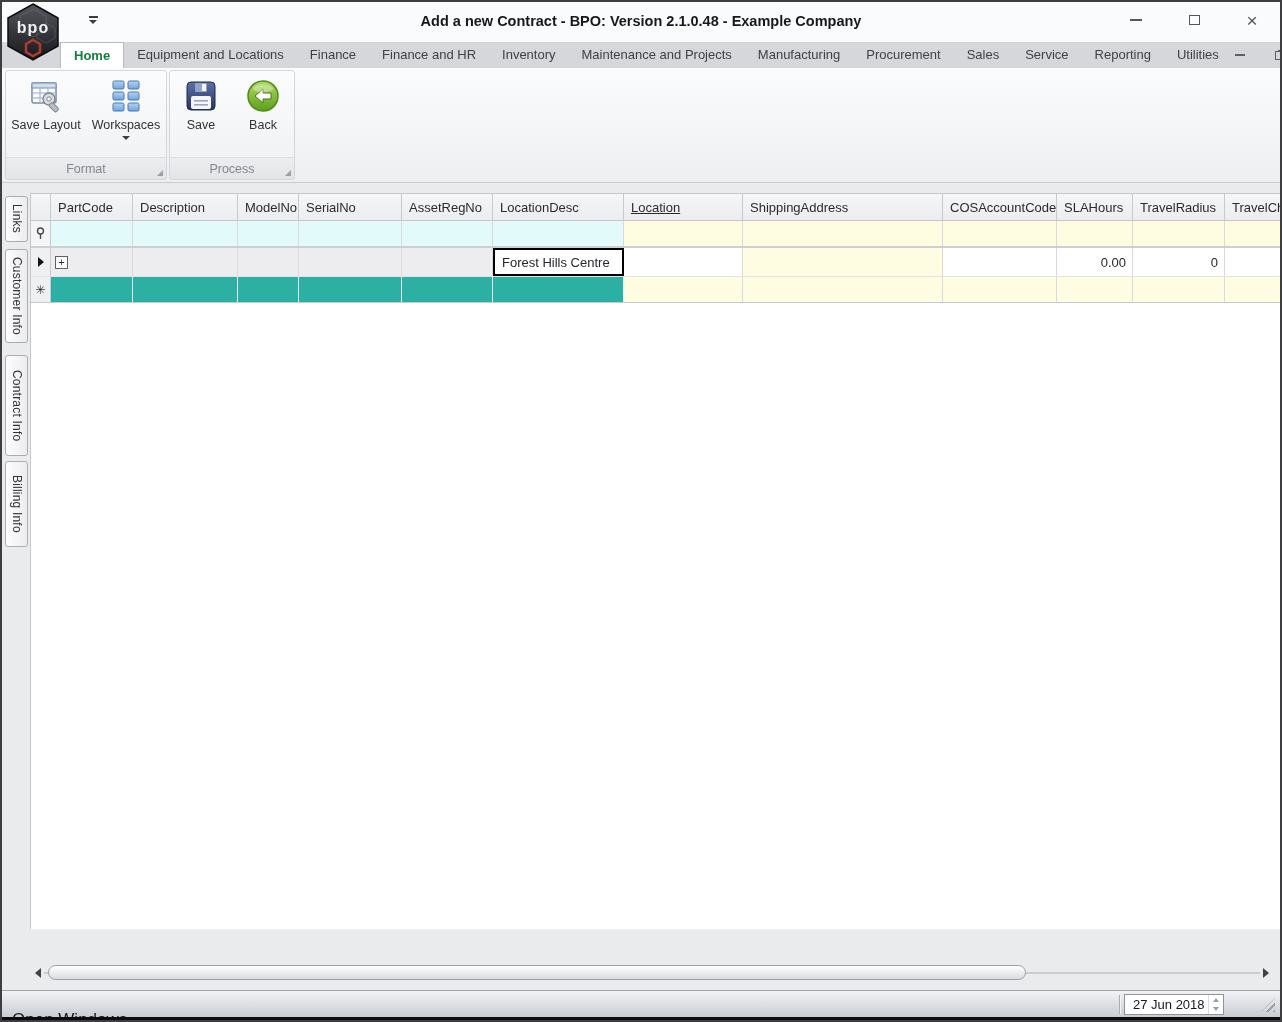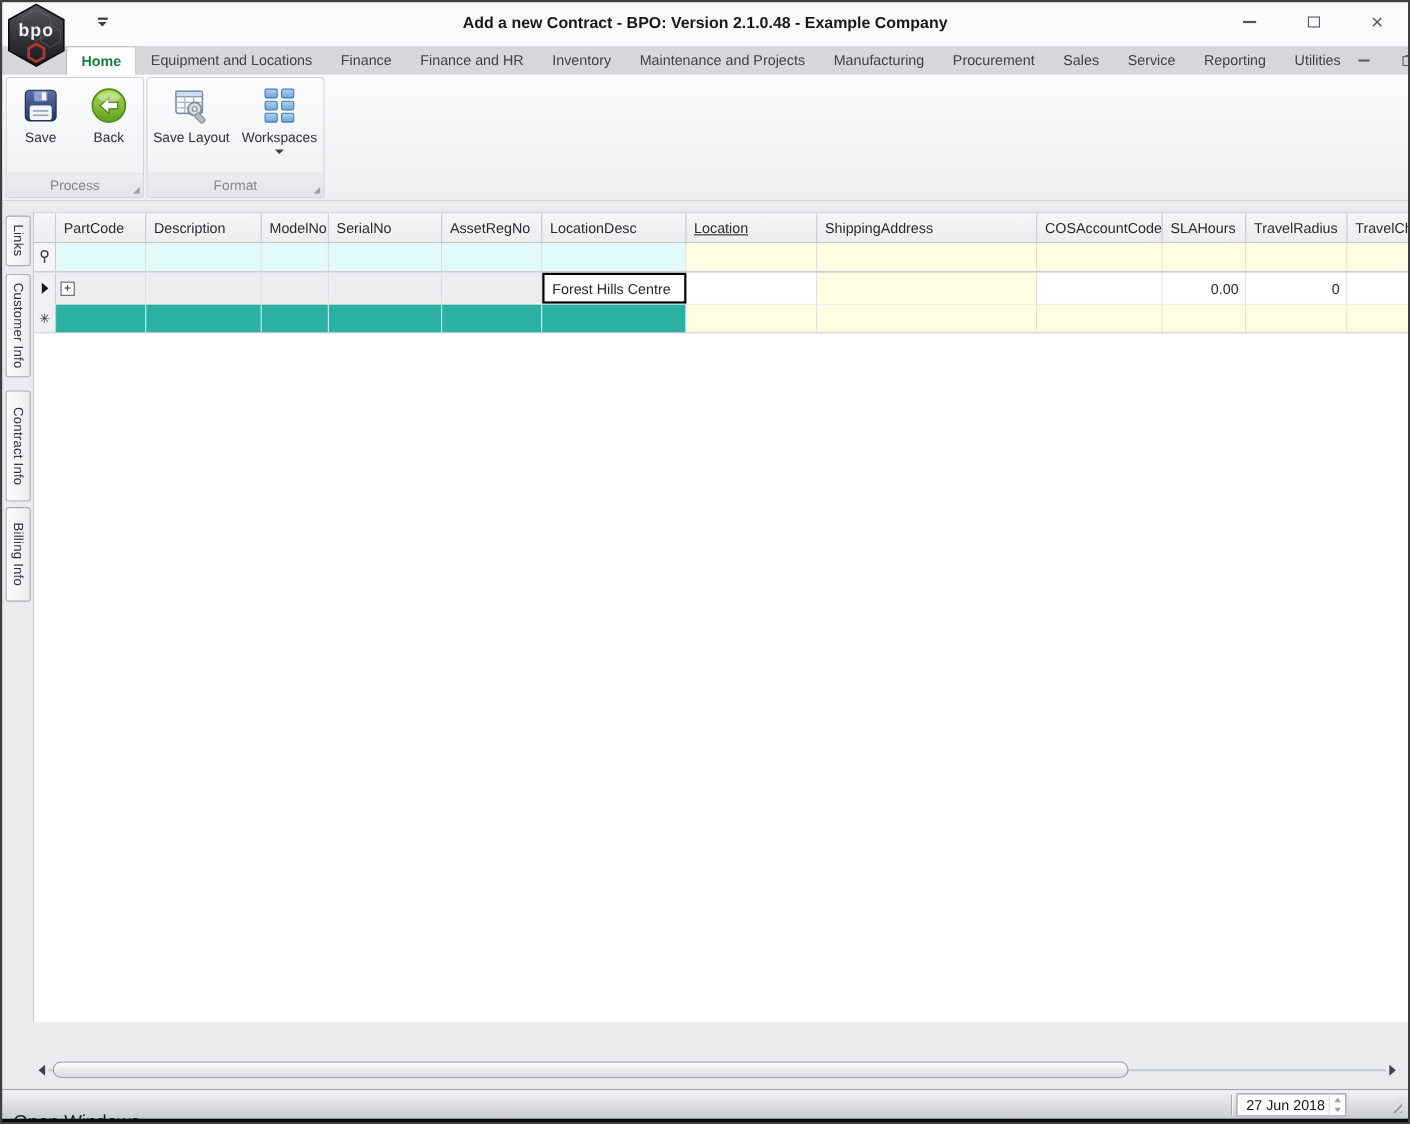--- a/index.html
+++ b/index.html
@@ -171,63 +171,20 @@
       <div class="cc">
           <div class="cc-restore"></div>
         </div>
 
     </div>
   </div>
 
   <div class="ribbon" id="ribbon-groups">
       <div class="rgroup">
         <div class="rgroup-buttons">
-          <div class="rbtn">
-            <div class="iconbox">
-              <svg width="32" height="32" viewBox="0 0 32 32">
-                <defs>
-                  <linearGradient id="sv" x1="0" y1="0" x2="0" y2="1">
-                    <stop offset="0" stop-color="#5c70a8"></stop>
-                    <stop offset="1" stop-color="#27355f"></stop>
-                  </linearGradient>
-                </defs>
-                <rect x="2" y="2" width="28" height="28" rx="4" fill="url(#sv)" stroke="#1d2a4e"></rect>
-                <rect x="10" y="3" width="12" height="9" rx="1" fill="#8fa2cc"></rect>
-                <rect x="17" y="4" width="4" height="7" fill="#f4f6fb"></rect>
-                <rect x="6" y="16" width="20" height="13" rx="2" fill="#f4f6fb"></rect>
-                <rect x="9" y="20" width="14" height="1.6" fill="#9aa6c0"></rect>
-                <rect x="9" y="24" width="14" height="1.6" fill="#9aa6c0"></rect>
-              </svg>
-            </div>
-            <div class="blabel">Save</div>
-          </div>
-          <div class="rbtn">
-            <div class="iconbox">
-              <svg width="34" height="34" viewBox="0 0 34 34">
-                <defs>
-                  <linearGradient id="bk" x1="0" y1="0" x2="0" y2="1">
-                    <stop offset="0" stop-color="#b1dc62"></stop>
-                    <stop offset="1" stop-color="#5d9e1d"></stop>
-                  </linearGradient>
-                </defs>
-                <circle cx="17" cy="17" r="15" fill="url(#bk)" stroke="#4e8a16" stroke-width="1.5"></circle>
-                <path d="M9 17 L17 10 L17 14 L25 14 L25 20 L17 20 L17 24 Z" fill="#ffffff" stroke="#3f7a10" stroke-width="1"></path>
-                <ellipse cx="17" cy="9.5" rx="10" ry="4" fill="#ffffff" opacity="0.35"></ellipse>
-              </svg>
-            </div>
-            <div class="blabel">Back</div>
-          </div>
-        </div>
-        <div class="glabel-row">
-          <div class="glabel">Process</div>
-          <div class="launcher"></div>
-        </div>
-      </div>
-      <div class="rgroup">
-        <div class="rgroup-buttons">
           <div class="rbtn wide">
             <div class="iconbox">
               <svg width="34" height="34" viewBox="0 0 34 34">
                 <rect x="3" y="4" width="24" height="20" rx="2" fill="#fdfdfe" stroke="#7a8ca8" stroke-width="1.5"></rect>
                 <rect x="3" y="4" width="24" height="5" fill="#cfdcee" stroke="#7a8ca8" stroke-width="1"></rect>
                 <line x1="11" y1="9" x2="11" y2="24" stroke="#9fb7d8" stroke-width="1.2"></line>
                 <line x1="19" y1="9" x2="19" y2="24" stroke="#9fb7d8" stroke-width="1.2"></line>
                 <line x1="3" y1="14" x2="27" y2="14" stroke="#9fb7d8" stroke-width="1.2"></line>
                 <line x1="3" y1="19" x2="27" y2="19" stroke="#9fb7d8" stroke-width="1.2"></line>
                 <circle cx="20" cy="20" r="6" fill="#d9dce1" stroke="#85888d" stroke-width="1.5"></circle>
@@ -258,20 +215,63 @@
             </div>
             <div class="blabel">Workspaces</div>
             <div class="dd-tri"></div>
           </div>
         </div>
         <div class="glabel-row">
           <div class="glabel">Format</div>
           <div class="launcher"></div>
         </div>
       </div>
+      <div class="rgroup">
+        <div class="rgroup-buttons">
+          <div class="rbtn">
+            <div class="iconbox">
+              <svg width="32" height="32" viewBox="0 0 32 32">
+                <defs>
+                  <linearGradient id="sv" x1="0" y1="0" x2="0" y2="1">
+                    <stop offset="0" stop-color="#5c70a8"></stop>
+                    <stop offset="1" stop-color="#27355f"></stop>
+                  </linearGradient>
+                </defs>
+                <rect x="2" y="2" width="28" height="28" rx="4" fill="url(#sv)" stroke="#1d2a4e"></rect>
+                <rect x="10" y="3" width="12" height="9" rx="1" fill="#8fa2cc"></rect>
+                <rect x="17" y="4" width="4" height="7" fill="#f4f6fb"></rect>
+                <rect x="6" y="16" width="20" height="13" rx="2" fill="#f4f6fb"></rect>
+                <rect x="9" y="20" width="14" height="1.6" fill="#9aa6c0"></rect>
+                <rect x="9" y="24" width="14" height="1.6" fill="#9aa6c0"></rect>
+              </svg>
+            </div>
+            <div class="blabel">Save</div>
+          </div>
+          <div class="rbtn">
+            <div class="iconbox">
+              <svg width="34" height="34" viewBox="0 0 34 34">
+                <defs>
+                  <linearGradient id="bk" x1="0" y1="0" x2="0" y2="1">
+                    <stop offset="0" stop-color="#b1dc62"></stop>
+                    <stop offset="1" stop-color="#5d9e1d"></stop>
+                  </linearGradient>
+                </defs>
+                <circle cx="17" cy="17" r="15" fill="url(#bk)" stroke="#4e8a16" stroke-width="1.5"></circle>
+                <path d="M9 17 L17 10 L17 14 L25 14 L25 20 L17 20 L17 24 Z" fill="#ffffff" stroke="#3f7a10" stroke-width="1"></path>
+                <ellipse cx="17" cy="9.5" rx="10" ry="4" fill="#ffffff" opacity="0.35"></ellipse>
+              </svg>
+            </div>
+            <div class="blabel">Back</div>
+          </div>
+        </div>
+        <div class="glabel-row">
+          <div class="glabel">Process</div>
+          <div class="launcher"></div>
+        </div>
+      </div>
     </div>
 
   <div class="main">
 
     <div class="side-strip" id="side-tabs">
         <div class="side-tab" style="top: 13px; height: 46px;">
           <span>Links</span>
         </div>
         <div class="side-tab" style="top: 66px; height: 94px;">
           <span>Customer Info</span>

